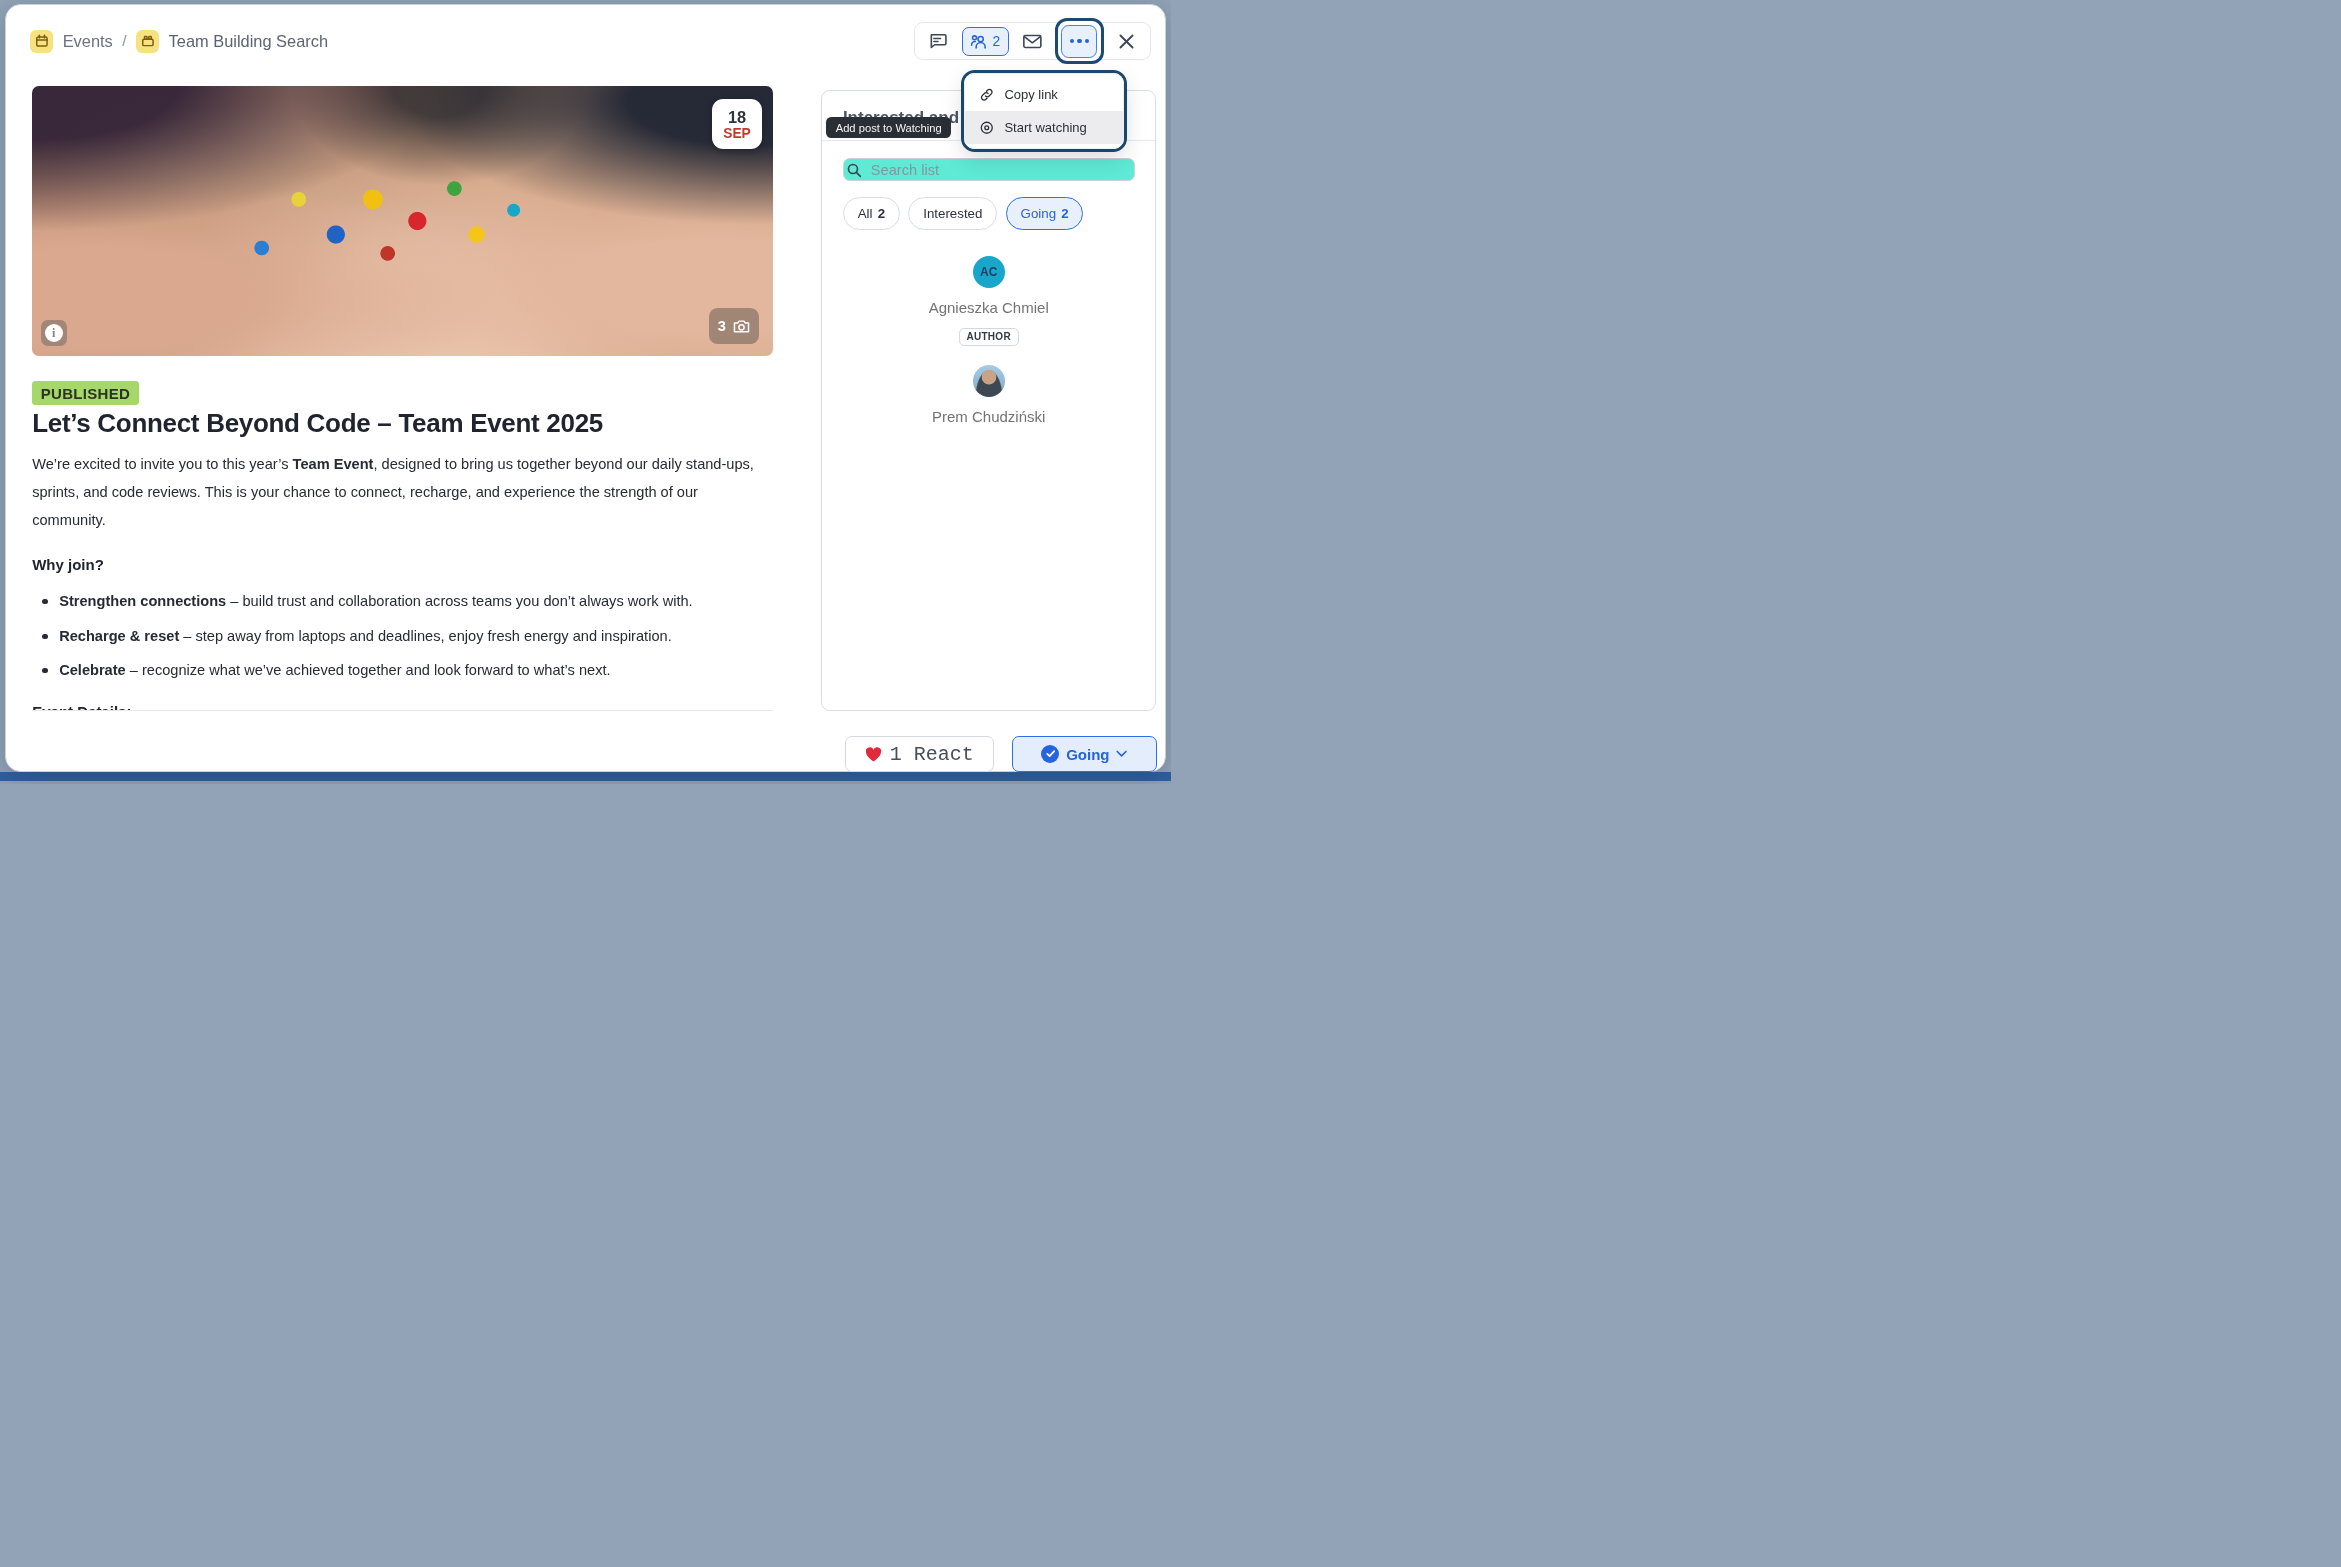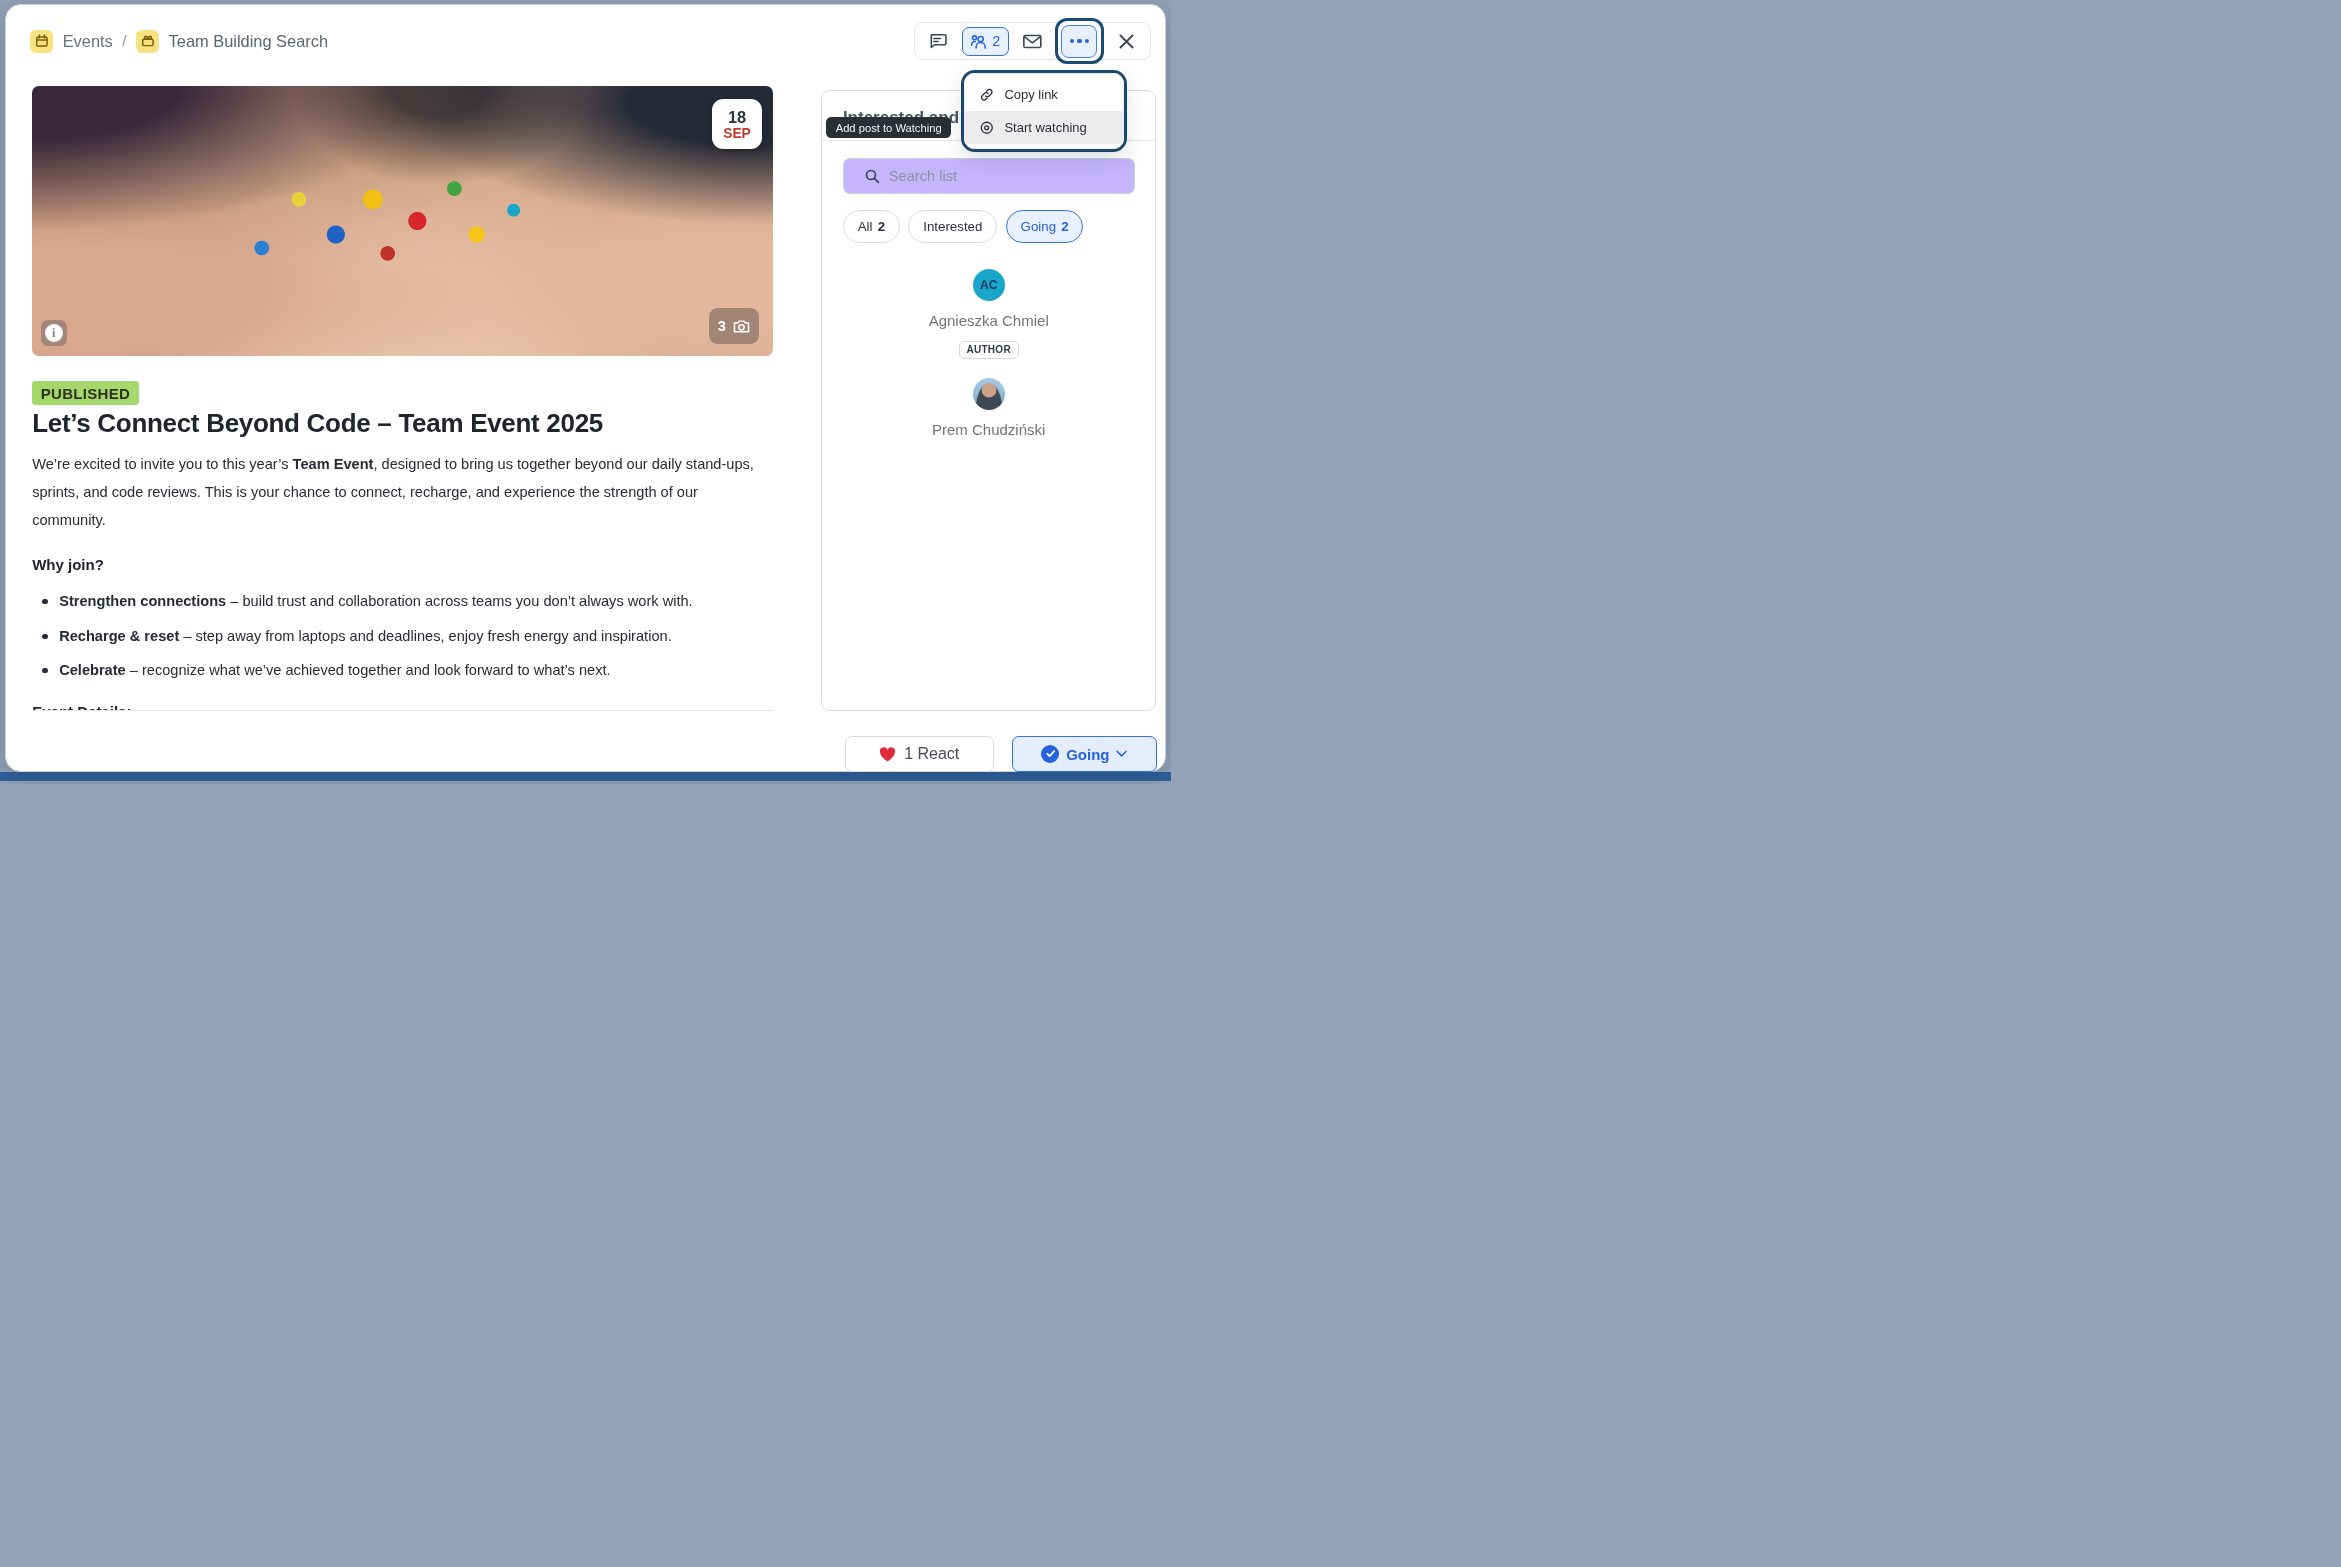--- a/index.html
+++ b/index.html
@@ -120,23 +120,23 @@
     line-height:19px; margin-bottom:15.5px; }
   .bullets li::before { content:""; position:absolute; left:10.3px; top:6.9px;
     width:5.2px; height:5.2px; border-radius:50%; background:#262b35; }
   .b-lead { font-weight:bold; }
 
   
   .side-card { position:absolute; left:815px; top:85px; width:335px; height:621px;
     border:0.9px solid #d8dde3; border-radius:8.6px; background:#fff; }
   .side-header { padding:17px 20.7px 12px; font-size:17px; font-weight:600; color:#4b5462;
     border-bottom:0.9px solid #e6e8ec; white-space:nowrap; overflow:hidden; }
-  .search-wrap { margin:17px 20.7px 0; height:36px; border:0.9px solid #cbd1da;
-    border-radius:6.9px; display:flex; align-items:center; gap:8.6px; padding:0 20px;
-    background:#c4b5fd; }
+  .search-wrap { margin:17px 20.7px 0; height:23px; border:0.9px solid #cbd1da;
+    border-radius:6.9px; display:flex; align-items:center; gap:8.6px; padding:0 2px;
+    background:#5eead4; }
   .search-wrap input { border:none; outline:none; flex:1; font-size:14.6px; color:#3c4350;
     font-family:"Liberation Sans", sans-serif; background:transparent; }
   .search-wrap input::placeholder { color:#8a93a1; }
   .chips { display:flex; gap:8.6px; margin:15.5px 20.7px 0; }
   .chip { display:flex; align-items:center; gap:5.2px; height:33px; padding:0 13.8px;
     border:0.9px solid #d9dde3; border-radius:19px; background:#fff; font-size:13.3px;
     color:#2b313c; cursor:pointer; }
   .chip .chip-count { font-weight:bold; }
   .chip.active { border:1.3px solid #2f6fe4; background:#e8f0fd; color:#2563df; }
   .attendees { margin-top:17px; }
@@ -152,21 +152,21 @@
   }
   .attendee-name { font-size:15px; color:#737373; }
   .author-badge { font-size:10px; font-weight:bold; letter-spacing:0.3px; color:#333a44;
     border:0.9px solid #d3d8df; border-radius:5.2px; padding:2.6px 6.9px; background:#fff; }
 
   
   .footer-row { position:absolute; left:839px; top:731px; width:312px; height:36px;
     display:flex; gap:18px; }
   .react-btn { flex:1.02; background:#fff; border:0.9px solid #d5d9df; border-radius:6.9px;
     display:flex; align-items:center; justify-content:center; gap:7.7px;
-    font-size:16px; color:#474e59; cursor:pointer; font-family:Liberation Sans, sans-serif; }
+    font-size:20px; color:#474e59; cursor:pointer; font-family:Liberation Mono, monospace; }
   .going-btn { flex:1; background:#e4edfc; border:1.3px solid #2f6fe4; border-radius:6.9px;
     display:flex; align-items:center; justify-content:center; gap:6.9px;
     font-size:15px; font-weight:bold; color:#2563df; cursor:pointer; font-family:inherit; }
   .check-circle { width:18px; height:18px; border-radius:50%; background:#2563df;
     display:flex; align-items:center; justify-content:center; }
   svg { display:block; }
 </style>
 </head>
 <body>
 

